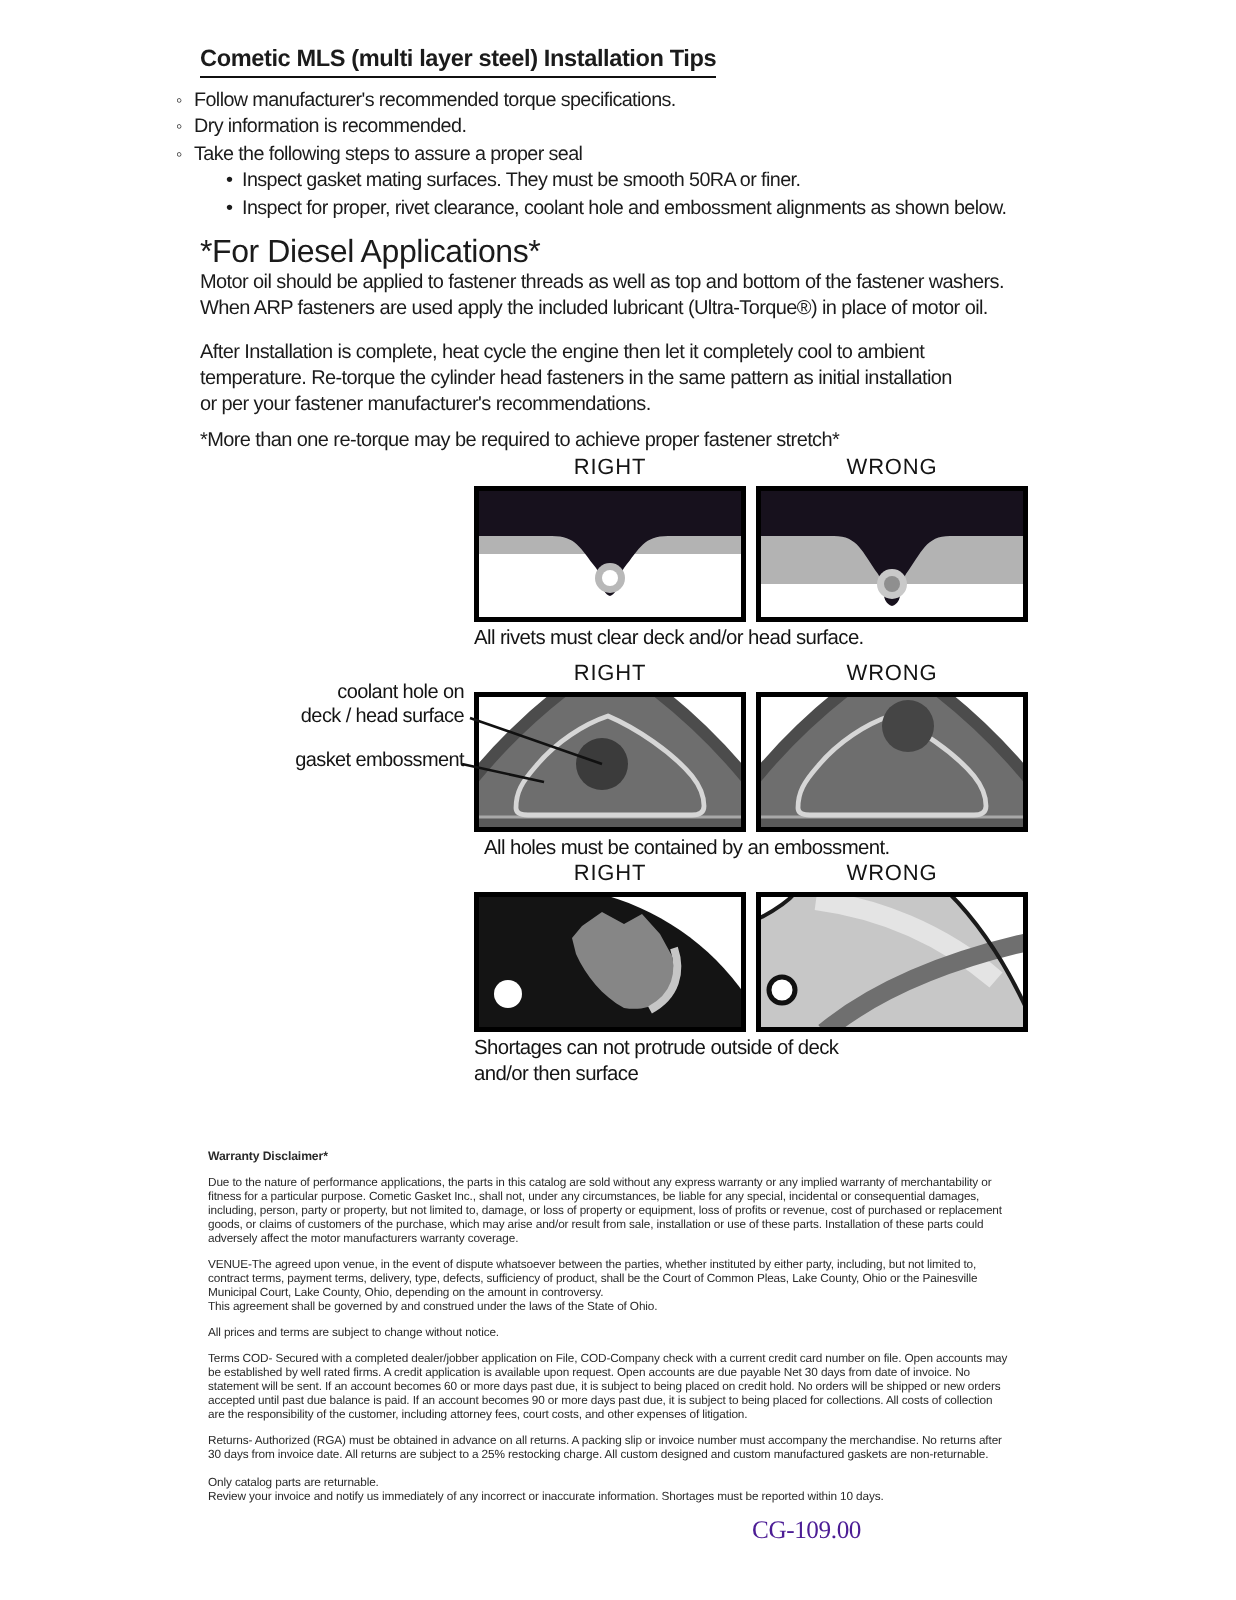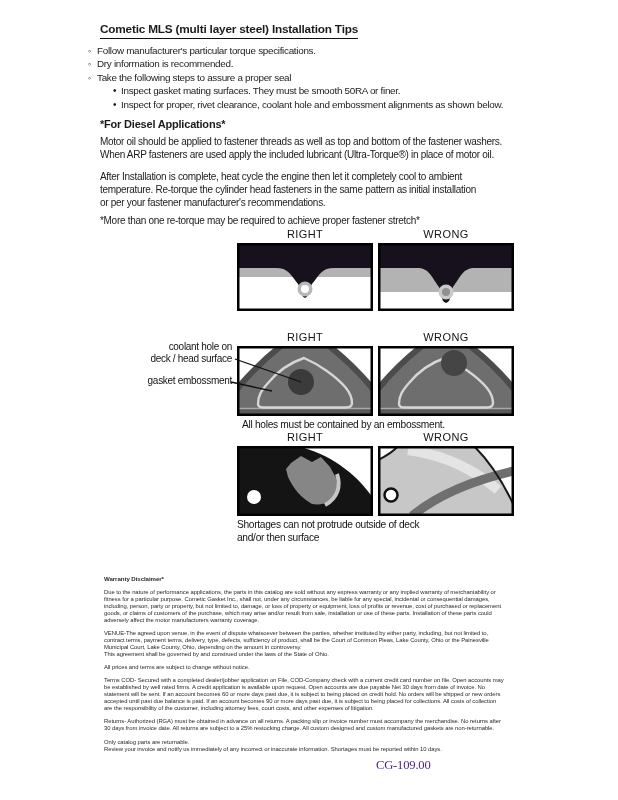--- a/index.html
+++ b/index.html
@@ -12,21 +12,21 @@
   .title {
     left:100px; top:22px; font-size:11.8px; font-weight:700; letter-spacing:-0.2px;
     border-bottom:1.6px solid #101010; padding-bottom:2px; white-space:nowrap;
   }
   .tips { left:88px; top:45px; }
   .tip-row { display:flex; align-items:baseline; height:13.4px; white-space:nowrap;
              font-size:9.9px; letter-spacing:-0.3px; }
   .tip-row.sub { margin-left:25px; }
   .tip-bullet { width:9px; font-size:9px; color:#1b1b1b; }
   .tip-row.sub .tip-bullet { width:8px; font-size:10px; }
-  .sec-heading { left:100px; top:118px; font-size:11px; font-weight:700; letter-spacing:-0.2px; }
+  .sec-heading { left:100px; top:118px; font-size:16px; font-weight:400; letter-spacing:-0.2px; }
   .para { font-size:10px; letter-spacing:-0.3px; }
   .para .pline { height:13.2px; white-space:nowrap; }
   .p1 { left:100px; top:136px; }
   .p2 { left:100px; top:171px; }
   .p3 { left:100px; top:215px; }
   .figure { }
   .fig-row { display:flex; gap:5px; }
   .fig-col { width:136px; }
   .fig-label { text-align:center; font-size:11px; letter-spacing:0.4px; color:#141414;
                margin-bottom:1px; height:14px; }
@@ -52,21 +52,21 @@
 </head>
 <body>
 
 <div class="page">
 
   <div class="abs title">Cometic MLS (multi layer steel) Installation Tips</div>
 
   <div class="abs tips">
     <div class="tip-row">
       <span class="tip-bullet">◦</span>
-      <span class="tip-text">Follow manufacturer's particular torque specifications.</span>
+      <span class="tip-text">Follow manufacturer's recommended torque specifications.</span>
     </div>
     <div class="tip-row">
       <span class="tip-bullet">◦</span>
       <span class="tip-text">Dry information is recommended.</span>
     </div>
     <div class="tip-row">
       <span class="tip-bullet">◦</span>
       <span class="tip-text">Take the following steps to assure a proper seal</span>
     </div>
     <div class="tip-row sub">
@@ -111,20 +111,23 @@
         <div class="fig-label">WRONG</div>
         <svg width="136" height="68" viewBox="0 0 136 68">
           <rect x="0" y="0" width="136" height="68" fill="#ffffff"></rect>
           <rect x="0" y="25" width="136" height="24" fill="#b3b3b3"></rect>
           <path d="M0,0 H136 V25 H97 C85,25 83,33 75,44 C71,51 74,58 68,60 C62,58 65,51 61,44 C53,33 51,25 39,25 H0 Z" fill="#17111d"></path>
           <circle cx="68" cy="49" r="7.5" fill="#c9c9c9"></circle>
           <circle cx="68" cy="49" r="4" fill="#8f8f8f"></circle>
           <rect x="1.25" y="1.25" width="133.5" height="65.5" fill="none" stroke="#000000" stroke-width="2.5"></rect>
         </svg>
       </div>
+    </div>
+    <div class="fig-caption">
+      <div>All rivets must clear deck and/or head surface.</div>
     </div>
   </div>
 
   <div class="abs ann ann1">
     <div>coolant hole on</div>
     <div>deck / head surface</div>
   </div>
   <div class="abs ann ann2">
     <div>gasket embossment</div>
   </div>

